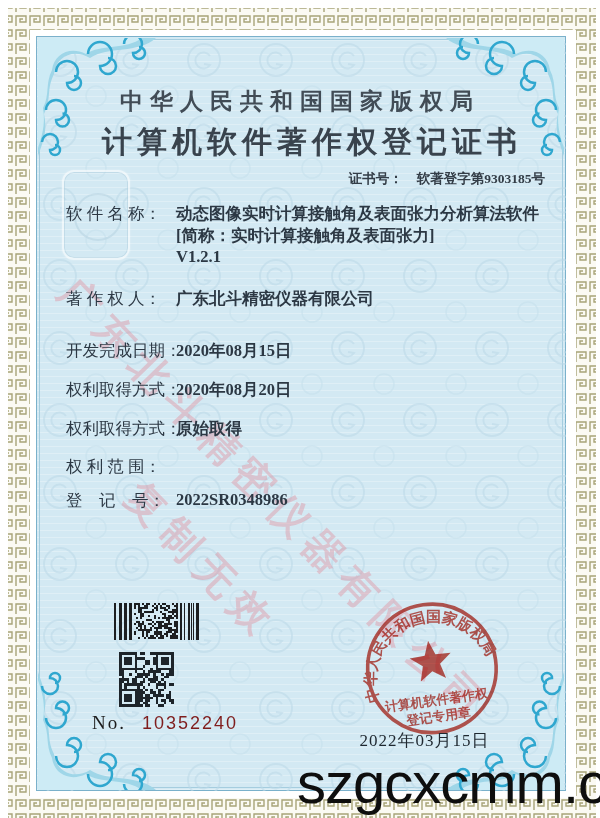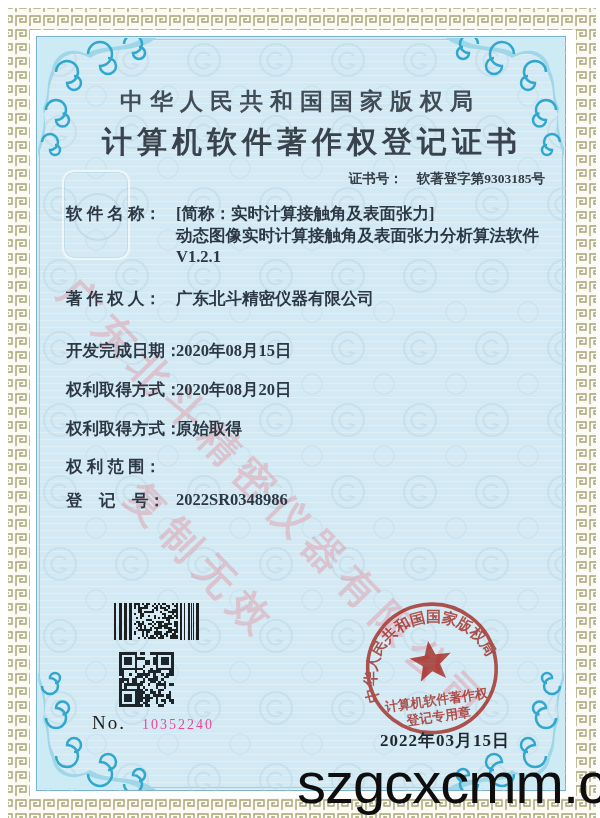--- a/index.html
+++ b/index.html
@@ -34,41 +34,41 @@
 
   
   .txt{position:absolute;z-index:7;color:#2c3844;}
   .authority{left:0;right:0;top:86px;text-align:center;font-size:23px;font-weight:700;
     letter-spacing:7px;color:#414c56;}
   .cert-title{left:0;right:0;top:122px;text-align:center;font-size:30px;font-weight:700;
     letter-spacing:5px;color:#39434d;margin-left:24px;}
   .certno{right:55px;top:170px;font-size:13.5px;font-weight:700;color:#333d47;}
   .certno .gap{display:inline-block;width:14px;}
 
-  .row-label{left:66px;width:138px;font-size:16.5px;font-weight:700;white-space:nowrap;}
+  .row-label{left:66px;width:138px;font-size:16.5px;font-weight:400;white-space:nowrap;}
   .row-value{left:176px;width:372px;font-size:16.5px;font-weight:700;}
   .r0{top:203px;} .r0v{top:203px;line-height:21.5px;}
   .r1{top:288px;} .r2{top:340px;} .r3{top:379px;} .r4{top:418px;} .r5{top:456px;} .r6{top:490px;}
 
   .statement{left:64px;top:522px;width:478px;font-size:15.5px;font-weight:700;
     line-height:35.5px;text-indent:2em;text-align:justify;color:#2c3844;}
 
   
   .barcode{position:absolute;left:114px;top:603px;width:88px;height:37px;z-index:8;}
   .qr{position:absolute;left:119px;top:652px;width:55px;height:55px;z-index:8;}
   .serial{position:absolute;left:92px;top:712px;z-index:8;white-space:nowrap;}
   .serial .no{font-size:19px;color:#1c1c1c;font-weight:400;letter-spacing:2px;}
-  .serial .num{font-family:Liberation Serif, serif;font-size:14px;color:#ec4899;
+  .serial .num{font-family:Liberation Sans, sans-serif;font-size:18px;color:#7f1d1d;
     letter-spacing:2px;margin-left:16px;}
 
   
   .seal{position:absolute;left:360px;top:600px;width:145px;height:145px;z-index:9;
     transform:rotate(-8deg);opacity:.92;mix-blend-mode:multiply;}
-  .seal-date{position:absolute;left:355px;top:729px;width:155px;text-align:right;z-index:9;
-    font-size:17px;font-weight:700;letter-spacing:1px;color:#1f2830;}
+  .seal-date{position:absolute;left:347px;top:729px;width:155px;text-align:center;z-index:9;
+    font-size:17px;font-weight:400;letter-spacing:1px;color:#1f2830;}
 
   
   .bigtext{position:absolute;left:297px;top:749px;z-index:12;white-space:nowrap;
     font-family:"Liberation Sans",sans-serif;font-size:58px;color:#0e0e0e;letter-spacing:-1px;}
 </style>
 </head>
 <body>
 
 <div class="page">
 
@@ -132,22 +132,22 @@
   <div class="wm wm2">复制无效</div>
 
   <div class="txt authority">中华人民共和国国家版权局</div>
   <div class="txt cert-title">计算机软件著作权登记证书</div>
   <div class="txt certno">
     <span>证书号：</span><span class="gap"></span><span>软著登字第9303185号</span>
   </div>
 
   <div class="txt row-label r0">软 件 名 称：</div>
   <div class="txt row-value r0v">
+    <div>动态图像实时计算接触角及表面张力分析算法软件</div>
     <div>[简称：实时计算接触角及表面张力]</div>
-    <div>动态图像实时计算接触角及表面张力分析算法软件</div>
     <div>V1.2.1</div>
   </div>
 
   <div class="txt row-label r1">著 作 权 人：</div>
   <div class="txt row-value r1">广东北斗精密仪器有限公司</div>
 
   <div class="txt row-label r2">开发完成日期：</div>
   <div class="txt row-value r2">2020年08月15日</div>
 
   <div class="txt row-label r3">权利取得方式：</div>

